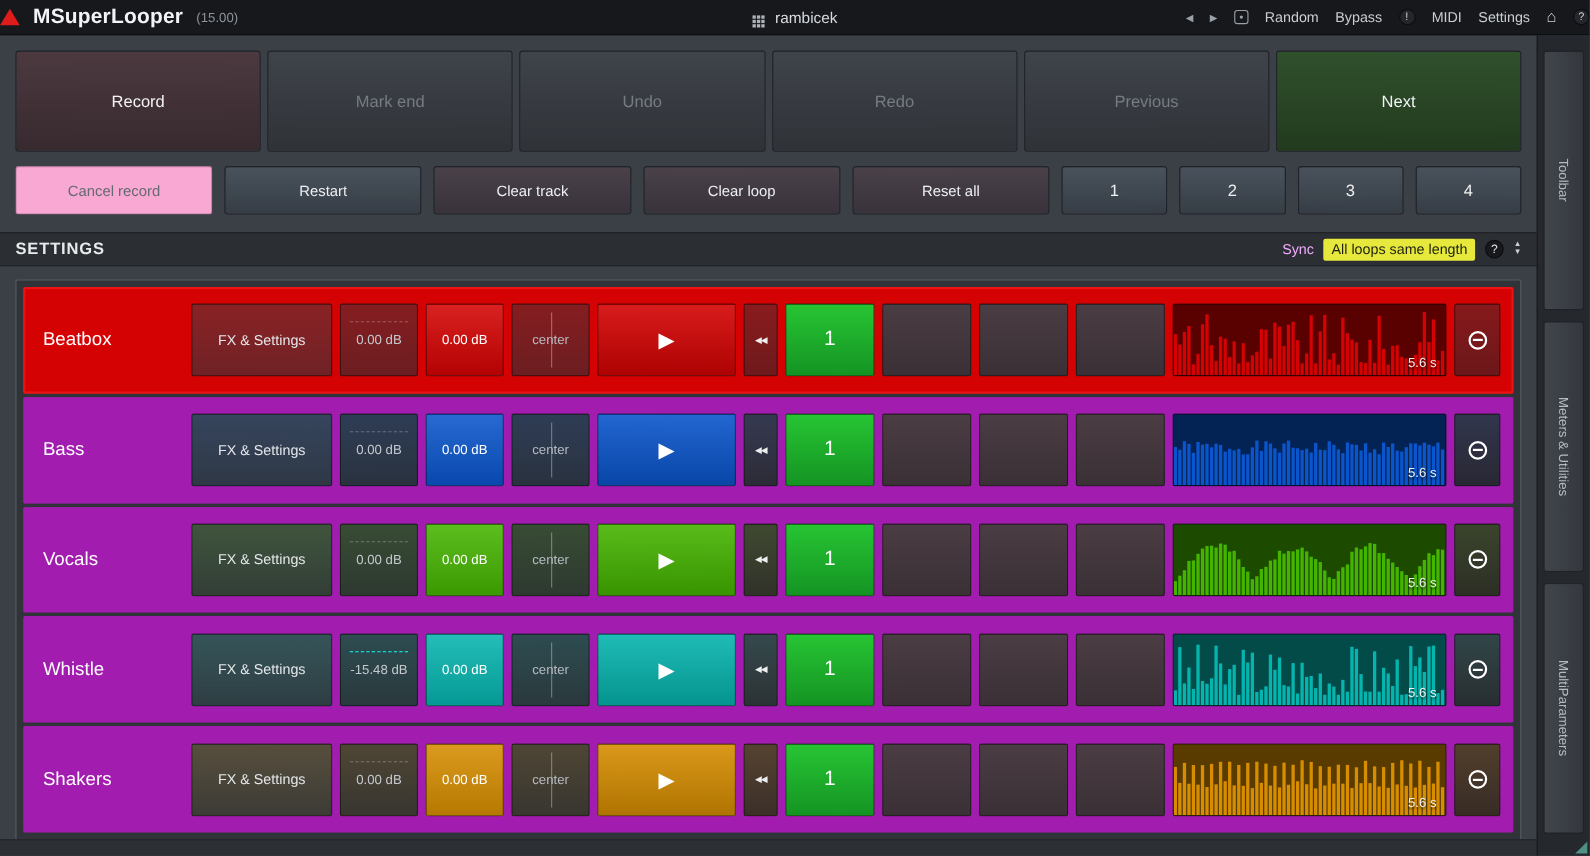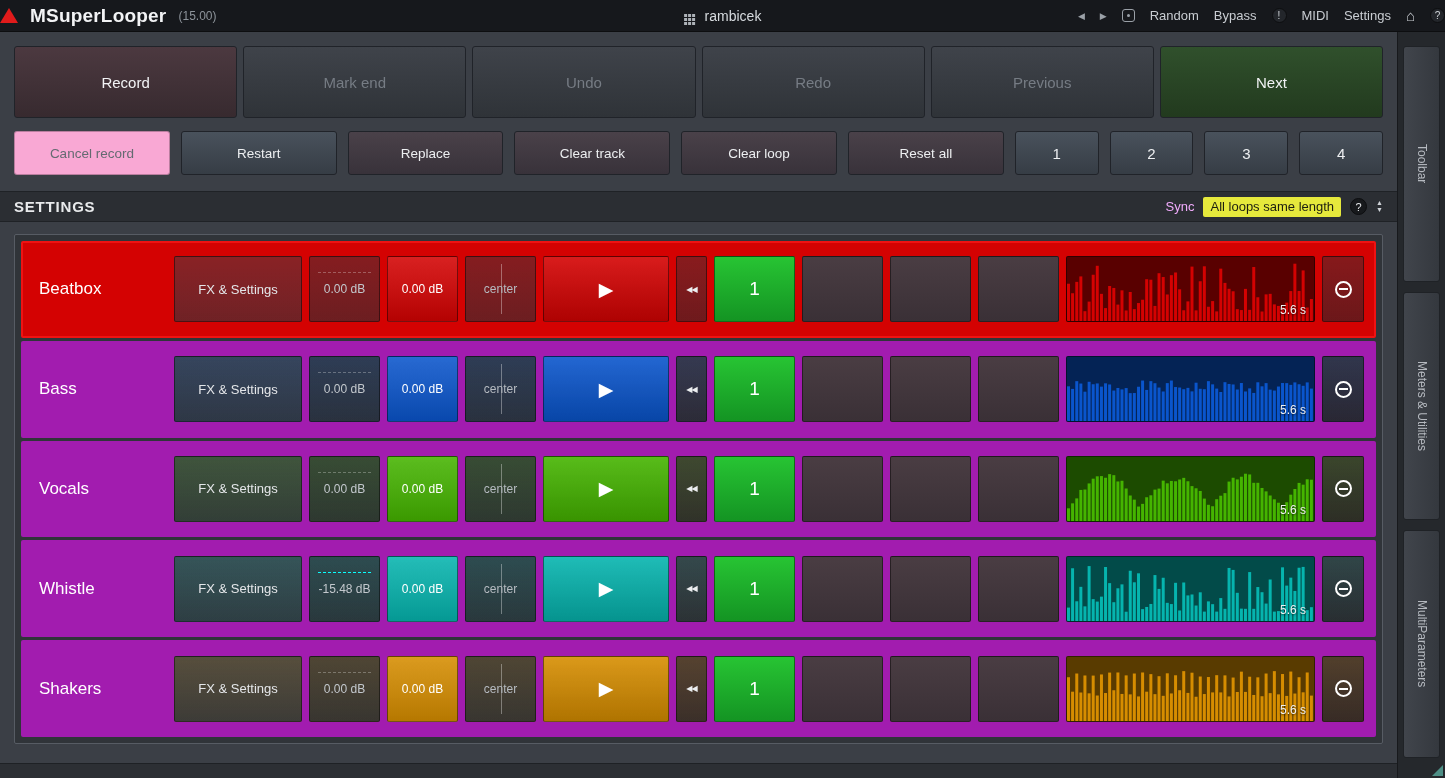--- a/index.html
+++ b/index.html
@@ -31,21 +31,21 @@
   .ab-icon{ width:13px; height:13px; border:1px solid #9aa0a7; border-radius:3px; position:relative; }
   .ab-icon::after{ content:''; position:absolute; left:4px; top:4px; width:3px; height:3px; background:#9aa0a7; border-radius:50%; }
   .tb-label{ background:none; color:#c9cdd2; font-size:13px; }
   .round-badge{ width:15px; height:15px; border-radius:50%; background:#23262b; border:1px solid #0d0e10;
     display:flex; align-items:center; justify-content:center; font-size:10px; color:#cfd3d8; }
   .home-glyph{ font-size:15px; color:#c9cdd2; background:none; }
 
   
   #main{ position:absolute; top:32px; left:0; width:1397px; bottom:0; }
 
-  #row1{ display:flex; gap:6px; margin:14px 14px 0 14px; height:72px; }
+  #row1{ display:flex; gap:6px; margin:14px 14px 0 14px; height:92px; }
   .big-btn{ flex:1; border-radius:3px; font-size:15px; color:#767c84;
     background:linear-gradient(#3f434a,#2f3338); border:1px solid #202329; }
   .big-btn.lit{ color:#f2f3f5; }
   #btn-record{ background:linear-gradient(#4c3940,#372a2f); }
   #btn-next{ background:linear-gradient(#30502c,#223a1e); }
 
   #row2{ display:flex; gap:11px; margin:13px 14px 0 14px; height:44px; }
   .sm-btn{ flex:1.88; border-radius:3px; font-size:13.5px; color:#edeff1;
     background:linear-gradient(#4a4149,#38323a); border:1px solid #202329; }
   .sm-btn.bluish{ background:linear-gradient(#49525c,#363d45); }
@@ -147,21 +147,20 @@
     <button class="big-btn">Mark end</button>
     <button class="big-btn">Undo</button>
     <button class="big-btn">Redo</button>
     <button class="big-btn">Previous</button>
     <button id="btn-next" class="big-btn lit">Next</button>
   </div>
 
   <div id="row2">
     <button class="sm-btn ghost">Cancel record</button>
     <button class="sm-btn bluish">Restart</button>
-    <button class="sm-btn">Replace</button>
     <button class="sm-btn">Clear track</button>
     <button class="sm-btn">Clear loop</button>
     <button class="sm-btn">Reset all</button>
     <button class="num-btn">1</button>
     <button class="num-btn">2</button>
     <button class="num-btn">3</button>
     <button class="num-btn">4</button>
   </div>
 
   <div id="settings-bar">

